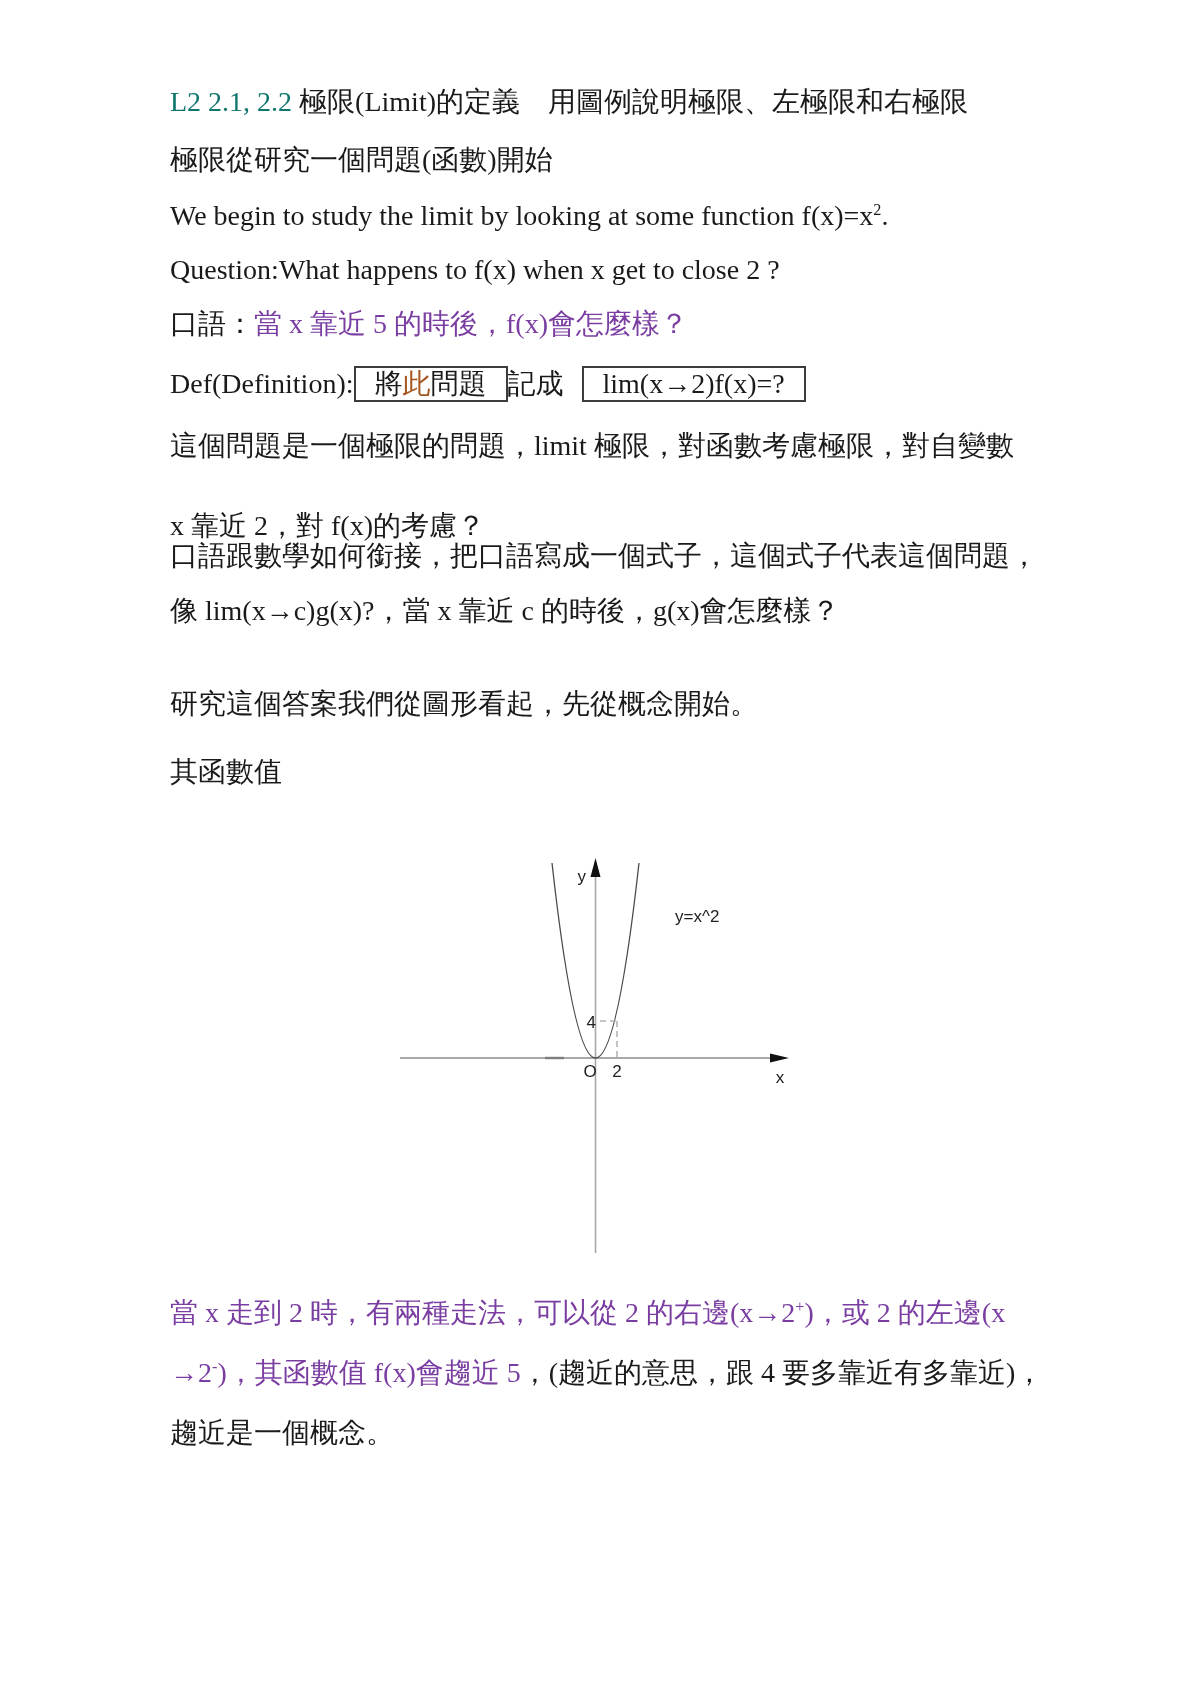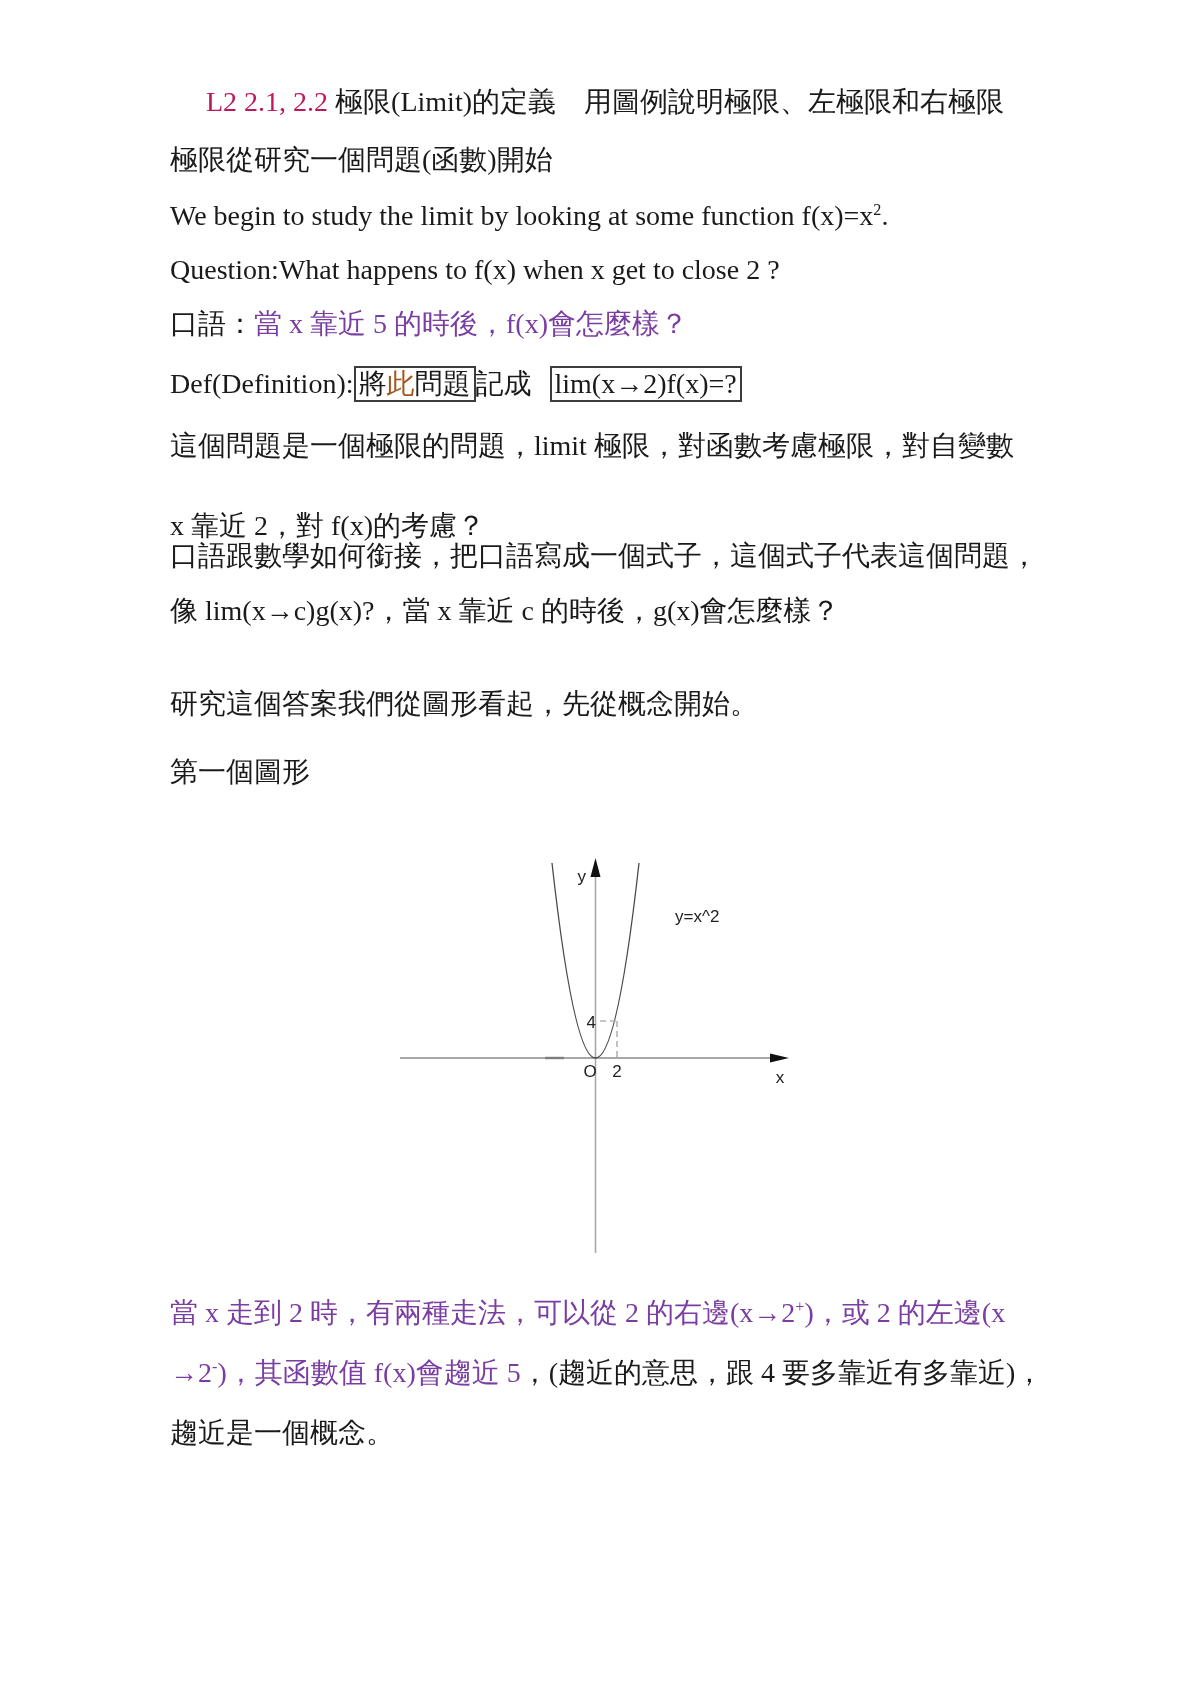--- a/index.html
+++ b/index.html
@@ -15,28 +15,28 @@
     font-size: 28px;
     color: #1a1a1a;
   }
   .ln {
     position: absolute;
     left: 170px;
     margin: 0;
     white-space: nowrap;
     line-height: 1.25;
   }
-  .olive  { color: #be185d; margin-left: 36px; }
+  .olive  { color: #0f766e; }
   .purple { color: #7a3da1; }
   .brown  { color: #a4551d; }
   sup.sml { font-size: 0.58em; vertical-align: super; line-height: 0; }
   .boxed {
     display: inline-block;
     border: 2px solid #3c3c3c;
-    padding: 0 3px;
+    padding: 0 19px;
     line-height: 1.15;
   }
   .box-gap { margin-left: 18px; }
   .figure-wrap {
     position: absolute;
     left: 340px;
     top: 795px;
     width: 470px;
     height: 465px;
   }
@@ -63,21 +63,21 @@
 
   <p class="ln" style="top:366px"><span>Def(Definition):</span><span class="boxed"><span>將</span><span class="brown">此</span><span>問題</span></span><span>記成</span><span class="boxed box-gap">lim(x→2)f(x)=?</span></p>
 
   <p class="ln" style="top:428px">這個問題是一個極限的問題，limit 極限，對函數考慮極限，對自變數</p>
   <p class="ln" style="top:508px">x 靠近 2，對 f(x)的考慮？</p>
 
   <p class="ln" style="top:538px">口語跟數學如何銜接，把口語寫成一個式子，這個式子代表這個問題，</p>
   <p class="ln" style="top:593px">像 lim(x→c)g(x)?，當 x 靠近 c 的時後，g(x)會怎麼樣？</p>
   <p class="ln" style="top:686px">研究這個答案我們從圖形看起，先從概念開始。</p>
 
-  <p class="ln" style="top:754px">第一個圖形</p>
+  <p class="ln" style="top:754px">其函數值</p>
 
   <div class="figure-wrap">
     <svg width="470" height="465" viewBox="0 0 470 465">
 
       <line x1="255.5" y1="78" x2="255.5" y2="458" stroke="#a8a8a8" stroke-width="1.6"></line>
       <polygon points="255.5,63 250.5,82 260.5,82" fill="#111"></polygon>
 
       <line x1="60" y1="263" x2="434" y2="263" stroke="#a8a8a8" stroke-width="2"></line>
       <polygon points="449,263 430,258.5 430,267.5" fill="#111"></polygon>
 

